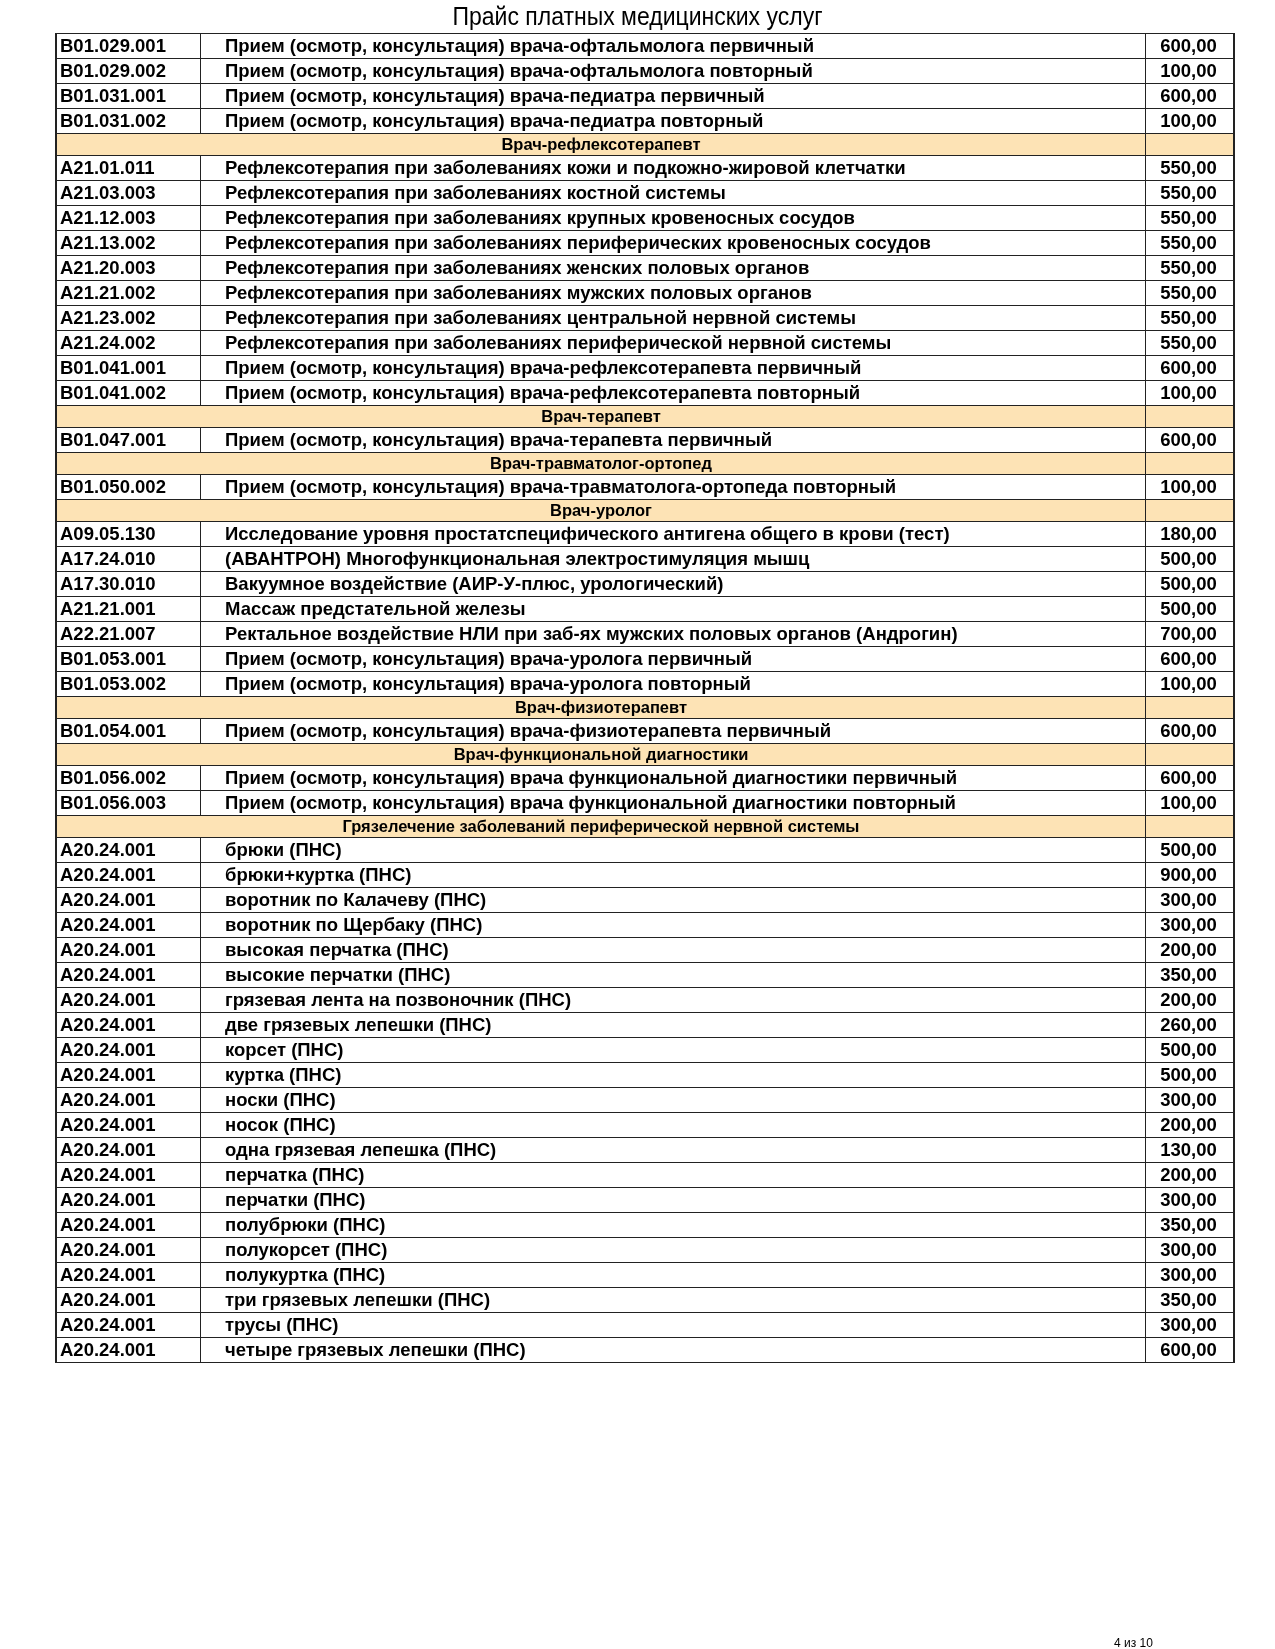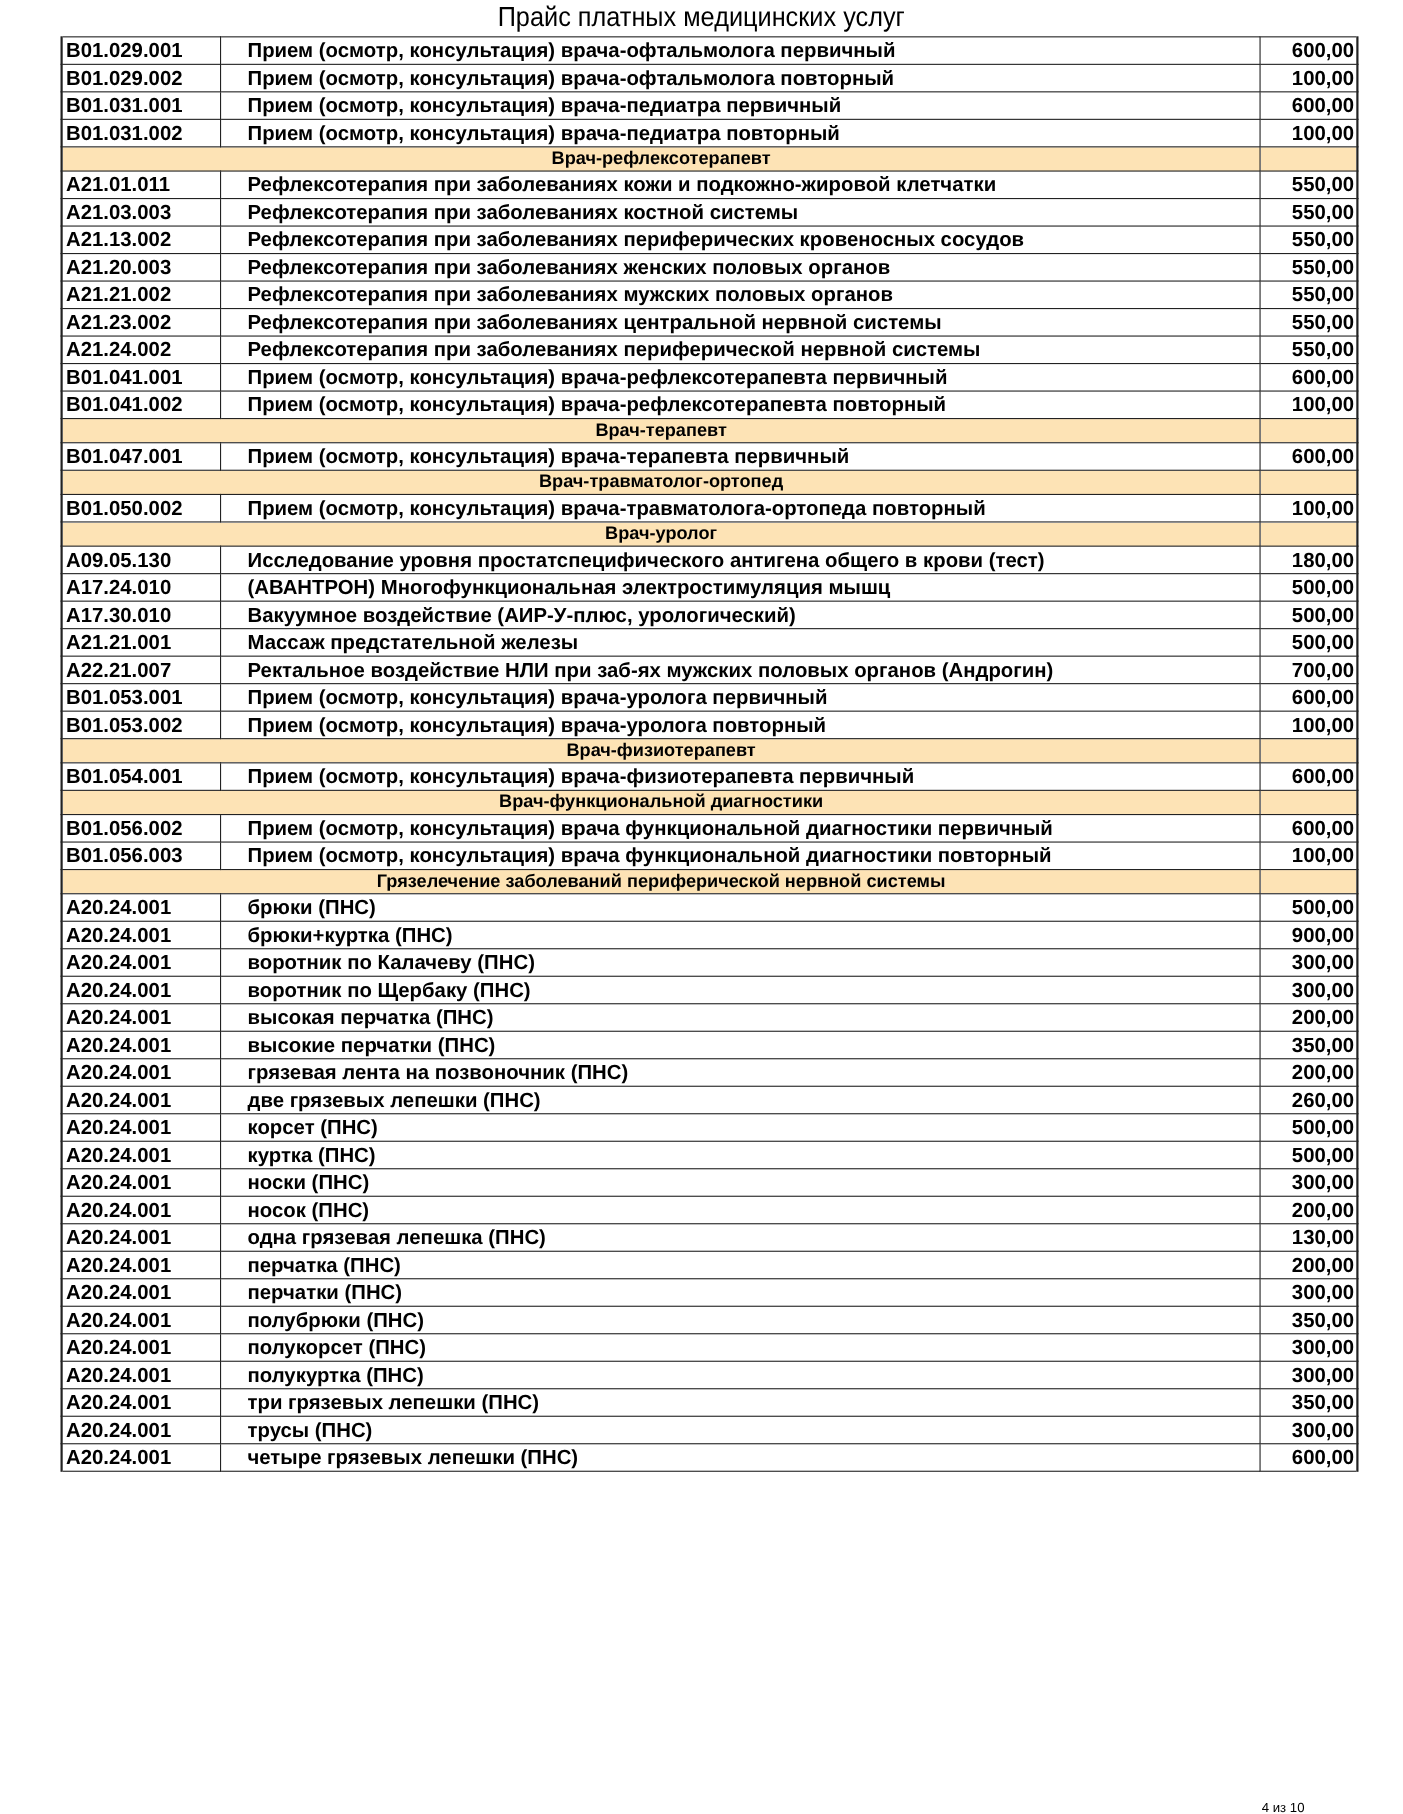--- a/index.html
+++ b/index.html
@@ -8,23 +8,23 @@
   .title { position: absolute; top: 2px; left: 0; width: 1275px; text-align: center;
            font-size: 25px; font-weight: normal; letter-spacing: 0px; transform: scaleX(0.92); }
   table.price { position: absolute; left: 55px; top: 33px; width: 1180px;
                 border-collapse: collapse; table-layout: fixed; }
   table.price td { border: 1.5px solid #222; padding: 0; font-weight: bold; font-size: 18.5px;
                    white-space: nowrap; overflow: hidden; }
   tr.item td { height: 24px; }
   tr.section td { height: 21px; background: #fde3b5; font-size: 16.5px; }
   td.code { width: 140px; padding-left: 3px !important; }
   td.desc { padding-left: 24px !important; }
-  td.price-cell { width: 85px; text-align: right; padding-right: 2px !important; }
+  td.price-cell { width: 85px; text-align: center; padding-right: 2px !important; }
   td.section-title { text-align: center; }
-  .page-num { position: absolute; left: 1114px; top: 1636px; font-size: 12px; margin-left: 33px; }
+  .page-num { position: absolute; left: 1114px; top: 1636px; font-size: 12px; }
   table.price { border-right: 2px solid #222; border-left: 2px solid #222; }
 </style>
 </head>
 <body>
 
 <div class="title">Прайс платных медицинских услуг</div>
 
 <table class="price">
   <tbody id="price-body">
       <tr class="item">
@@ -55,20 +55,25 @@
         <td class="code">A21.01.011</td>
         <td class="desc">Рефлексотерапия при заболеваниях кожи и подкожно-жировой клетчатки</td>
         <td class="price-cell">550,00</td>
       </tr>
       <tr class="item">
         <td class="code">A21.03.003</td>
         <td class="desc">Рефлексотерапия при заболеваниях костной системы</td>
         <td class="price-cell">550,00</td>
       </tr>
       <tr class="item">
+        <td class="code">A21.12.003</td>
+        <td class="desc">Рефлексотерапия при заболеваниях крупных кровеносных сосудов</td>
+        <td class="price-cell">550,00</td>
+      </tr>
+      <tr class="item">
         <td class="code">A21.13.002</td>
         <td class="desc">Рефлексотерапия при заболеваниях периферических кровеносных сосудов</td>
         <td class="price-cell">550,00</td>
       </tr>
       <tr class="item">
         <td class="code">A21.20.003</td>
         <td class="desc">Рефлексотерапия при заболеваниях женских половых органов</td>
         <td class="price-cell">550,00</td>
       </tr>
       <tr class="item">

